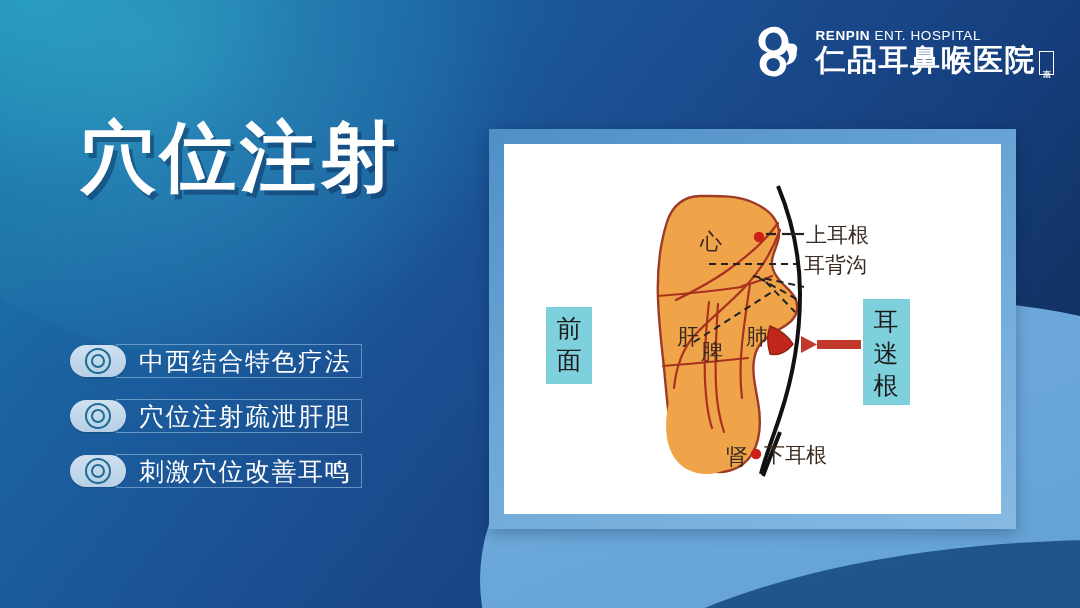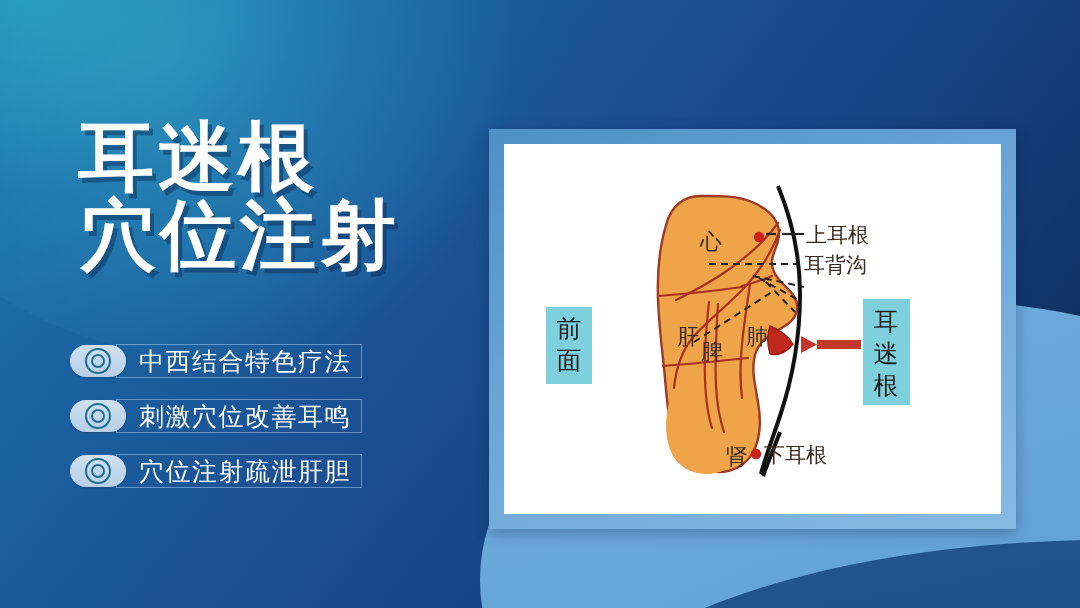--- a/index.html
+++ b/index.html
@@ -200,23 +200,41 @@
 </style>
 </head>
 <body>
 
 <div id="slide">
 
   <div class="bg-blob-light"></div>
   <div class="bg-blob-dark"></div>
   <div class="bg-sheen"></div>
 
+  <div class="logo">
+    <svg class="logo-mark" viewBox="0 0 100 100">
+      <path d="M46 8 C30 8 18 19 18 33 C18 43 25 50 34 52 C26 55 20 62 20 72 C20 85 31 94 44 94 C56 94 66 86 66 74 C66 66 61 60 54 58 C63 55 70 47 70 36 C70 20 59 8 46 8 Z
+               M44 18 C52 18 58 25 58 34 C58 43 52 49 44 49 C36 49 30 43 30 34 C30 25 36 18 44 18 Z
+               M44 62 C50 62 55 67 55 73 C55 80 50 85 44 85 C37 85 32 80 32 73 C32 67 37 62 44 62 Z" fill="#ffffff"></path>
+      <path d="M62 36 C74 34 84 42 84 54 C84 66 75 74 64 74 C70 68 72 62 70 56 C68 49 64 44 62 36 Z" fill="#ffffff"></path>
+      <circle cx="76" cy="46" r="9" fill="#ffffff"></circle>
+    </svg>
+    <div class="logo-text">
+      <div class="logo-en">
+        <b>RENPIN</b>
+        <span>ENT. HOSPITAL</span>
+      </div>
+      <div class="logo-cn-row">
+        <div class="logo-cn">仁品耳鼻喉医院</div>
+        <div class="logo-city">南京</div>
+      </div>
+    </div>
+  </div>
 
   <div class="headline">
-    <div class="headline-line l1">耳迷根</div>
     <div class="headline-line l2">穴位注射</div>
   </div>
 
   <div class="bullets">
 
     <div class="bullet-row">
       <div class="bullet-badge">
         <div class="bullet-ring">
             <div class="bullet-ring-inner"></div>
           </div>
@@ -226,32 +244,32 @@
       </div>
     </div>
 
     <div class="bullet-row">
       <div class="bullet-badge">
         <div class="bullet-ring">
             <div class="bullet-ring-inner"></div>
           </div>
       </div>
       <div class="bullet-text-box">
-        <span class="bullet-text">刺激穴位改善耳鸣</span>
+        <span class="bullet-text">穴位注射疏泄肝胆</span>
       </div>
     </div>
 
     <div class="bullet-row">
       <div class="bullet-badge">
         <div class="bullet-ring">
             <div class="bullet-ring-inner"></div>
           </div>
       </div>
       <div class="bullet-text-box">
-        <span class="bullet-text">穴位注射疏泄肝胆</span>
+        <span class="bullet-text">刺激穴位改善耳鸣</span>
       </div>
     </div>
 
   </div>
 
   <div class="panel">
     <div class="panel-inner">
 
       <svg class="diagram-svg" viewBox="0 0 497 370" preserveAspectRatio="xMidYMid meet">
 

